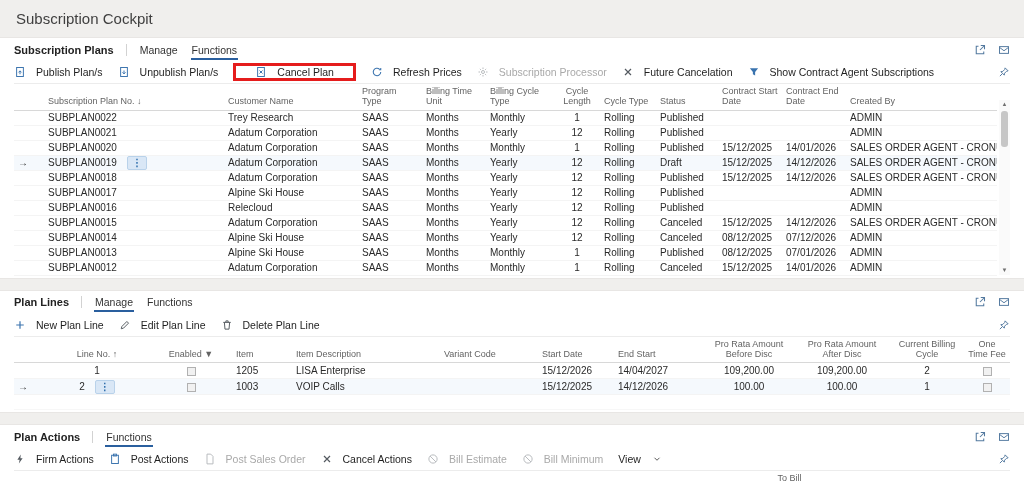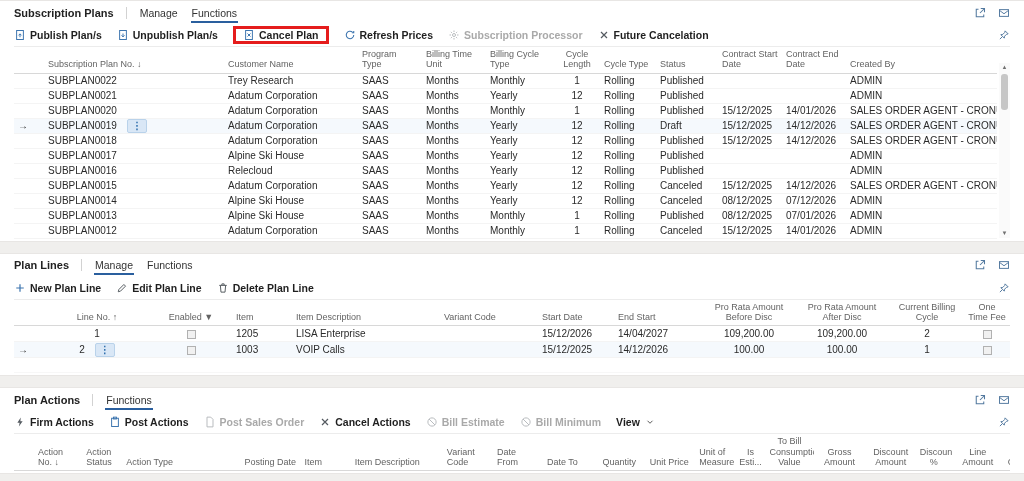--- a/index.html
+++ b/index.html
@@ -8,24 +8,24 @@
   .page-title { padding:10px 16px 10px; font-size:15px; color:#3f3f3f; }
   .card { background:#fff; margin-bottom:11px; padding:0 14px 2px; border-top:1px solid #e8e6e4; border-bottom:1px solid #e8e6e4; }
   .card-head { display:flex; align-items:center; height:23px; gap:12px; }
   .card-title { font-size:11px; font-weight:bold; color:#222; }
   .head-sep { width:1px; height:12px; background:#d2d2d2; }
   .tabs { display:flex; gap:12px; }
   .tab { font-size:10.5px; color:#333; padding:4px 1px 2px; cursor:pointer; border-bottom:2px solid transparent; }
   .tab.active { border-bottom-color:#2a5f9e; }
   .head-icons { margin-left:auto; display:flex; gap:12px; color:#53799f; }
   .toolbar { display:flex; align-items:center; height:23px; gap:15px; border-bottom:1px solid #ececec; font-size:10.5px; }
-  .tb-btn { display:flex; align-items:center; gap:4px; color:#1f1f1f; cursor:pointer; white-space:nowrap;font-weight:bold; }
+  .tb-btn { display:flex; align-items:center; gap:10px; color:#1f1f1f; cursor:pointer; white-space:nowrap; }
   .tb-btn.disabled { color:#a9a9a9;align-items:center; }
   .tb-btn.disabled .icon { color:#b7babd !important; }
-  .hl-box { border:3px solid #e51c1c; padding:0 7px; display:flex; align-items:center; }
+  .hl-box { border:3px solid #e51c1c; padding:0 19px; display:flex; align-items:center; }
   .pin { margin-left:auto; color:#53799f; cursor:pointer; }
   .icon { display:inline-flex; }
   .icon svg { width:12px; height:12px; display:block; }
   .tone-blue { color:#3a73ae; } .tone-slate { color:#545a60; }
   .chev { color:#444; margin-left:1px; }
   .chev svg { width:10px; height:10px; }
   .table-wrap { position:relative; }
   .table-wrap.has-scroll { padding-right:13px; }
   table { border-collapse:collapse; table-layout:fixed; width:100%; }
   table.fixedw { width:1004px; }
@@ -41,20 +41,21 @@
   tr.filler td { border-bottom:1px solid #f7f7f7; }
   .vscroll { position:absolute; right:0; top:16px; bottom:1px; width:11px; display:flex; flex-direction:column; align-items:center; background:#fafafa; }
   .sarrow { font-size:6px; color:#707070; line-height:9px; cursor:pointer; }
   .sarrow.down { margin-top:auto; }
   .sthumb { width:7px; height:36px; background:#c6c6c6; border-radius:3px; margin-top:2px; cursor:grab; }
 </style>
 </head>
 <body>
 
 <div class="page">
+  <div class="page-title">Subscription Cockpit</div>
 
   <section class="card">
     <div class="card-head">
       <span class="card-title">Subscription Plans</span>
       <span class="head-sep"></span>
       <span class="tabs" id="plans-tabs">
           <span class="tab">Manage</span>
           <span class="tab active">Functions</span>
         </span>
       <span class="head-icons">
@@ -121,20 +122,28 @@
           </span>
           <span>Subscription Processor</span>
         </span>
         <span class="tb-btn">
           <span class="icon tone-slate">
             <svg viewBox="0 0 16 16">
               <path d="M4 4l8 8M12 4l-8 8" stroke="currentColor" stroke-width="1.6" fill="none"></path>
             </svg>
           </span>
           <span>Future Cancelation</span>
+        </span>
+        <span class="tb-btn">
+          <span class="icon tone-blue">
+            <svg viewBox="0 0 16 16">
+              <path d="M2.5 3h11L9.5 8v4.5l-3-1.5V8z" fill="currentColor"></path>
+            </svg>
+          </span>
+          <span>Show Contract Agent Subscriptions</span>
         </span>
         <span class="pin icon">
           <svg viewBox="0 0 16 16">
             <path d="M9.5 2.5l4 4-2.2.6-2.5 2.5-.4 2.6-4.6-4.6 2.6-.4 2.5-2.5z" fill="none" stroke="currentColor" stroke-width="1.3"></path>
             <path d="M5.5 10.5L2.5 13.5" stroke="currentColor" stroke-width="1.3"></path>
           </svg>
         </span>
       </div>
     <div class="table-wrap has-scroll">
       <table id="plans-table" class="plans-tbl">

